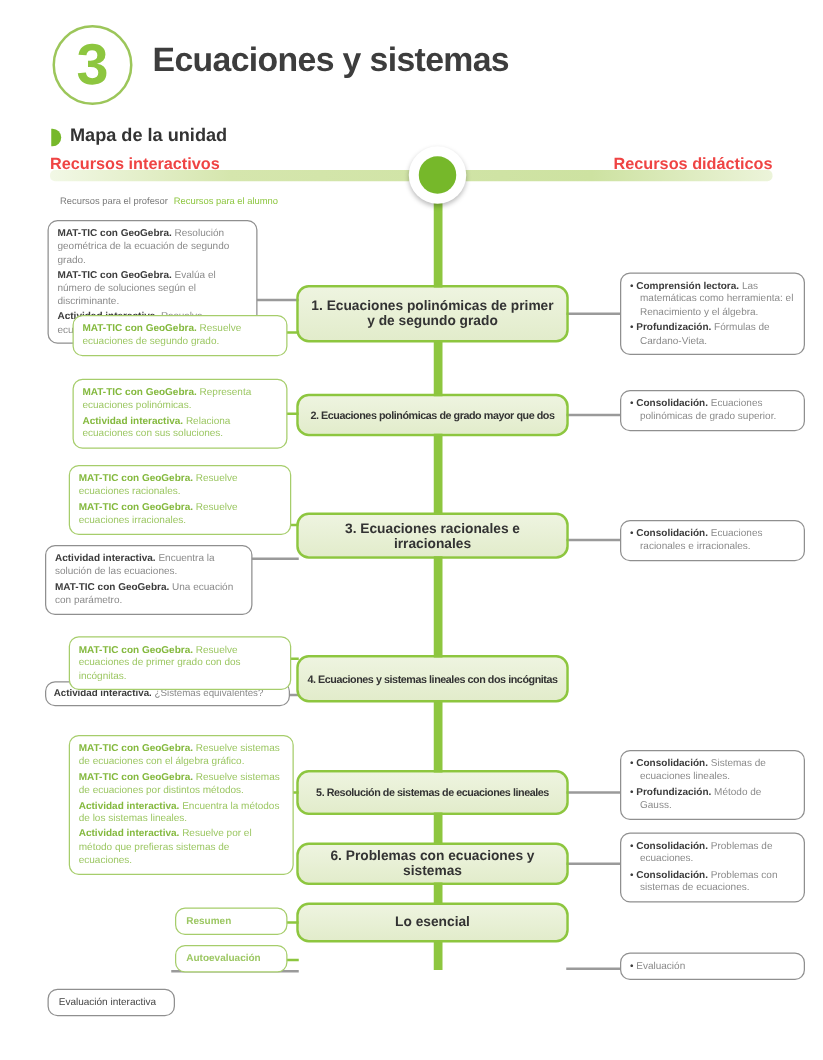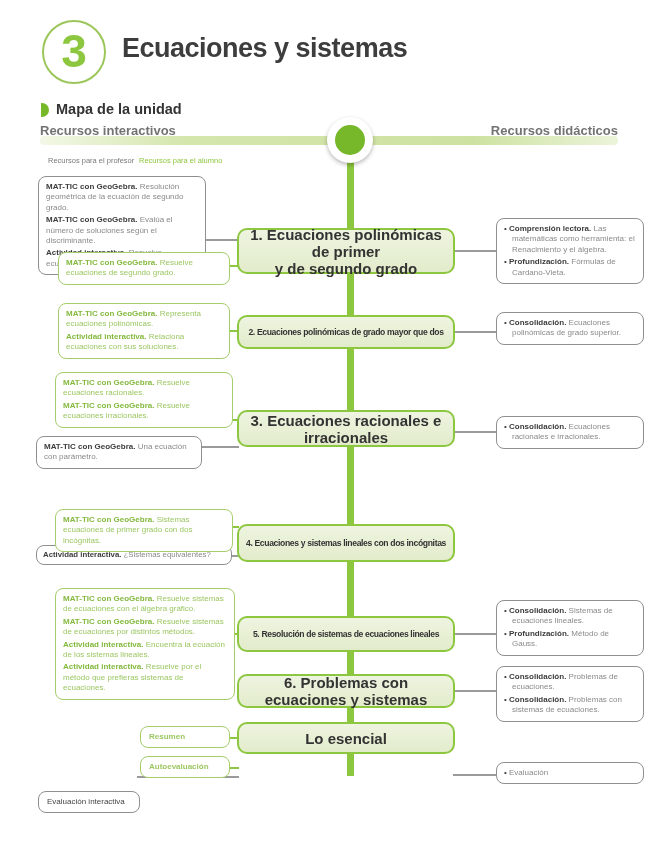--- a/index.html
+++ b/index.html
@@ -16,21 +16,21 @@
   .unit-number { font-size:46px; font-weight:bold; color:#8dc63f; line-height:1; margin-top:-3px; }
   .page-title {
     position:absolute; left:122px; top:33px; font-size:27px; font-weight:bold;
     color:#3d3d3d; letter-spacing:-0.5px;
   }
   .map-marker { position:absolute; left:41px; top:103px; width:8px; height:14px;
     background:#76b82a; border-radius:0 8px 8px 0; }
   .map-heading { position:absolute; left:56px; top:101px; font-size:14.5px; font-weight:bold; color:#333; }
 
   
-  .col-header { position:absolute; top:123px; font-size:13px; font-weight:bold; color:#737373; z-index:4; }
+  .col-header { position:absolute; top:123px; font-size:13px; font-weight:bold; color:#ef4444; z-index:4; }
   .col-left { left:40px; }
   .col-right { right:40px;margin-left:47px; }
   .band { position:absolute; left:40px; top:136px; width:578px; height:9px; z-index:1;
     background:linear-gradient(to right,#f2f8e6,#d5e6ad 25%,#cde2a1 75%,#ecf4da); border-radius:4px; }
   .hub-outer { position:absolute; left:327px; top:117px; width:46px; height:46px; background:#fff;
     border-radius:50%; box-shadow:0 2px 4px rgba(0,0,0,0.28); z-index:5; }
   .hub-inner { position:absolute; left:8px; top:8px; width:30px; height:30px; background:#76b82a; border-radius:50%; }
   .sub-label { position:absolute; top:156px; font-size:7.5px; z-index:2; }
   .sub-teacher { left:48px; color:#7a7a7a; }
   .sub-student { left:139px; color:#8dc63f; }
@@ -39,21 +39,21 @@
   .spine { position:absolute; left:347px; top:156px; width:7px; height:620px; background:#8dc63f; z-index:2; }
   .hline { position:absolute; height:2px; z-index:2; }
   .hline.gray { background:#9a9a9a; }
   .hline.green { background:#8dc63f; }
 
   
   .cnode {
     position:absolute; left:237px; width:218px; box-sizing:border-box; z-index:3;
     background:linear-gradient(#eef4e0,#e2eccb); border:2px solid #8dc63f; border-radius:10px;
     display:flex; align-items:center; justify-content:center; text-align:center;
-    font-size:15px; font-weight:bold; color:#333; padding:2px 6px; white-space:pre-line;
+    font-size:11px; font-weight:bold; color:#333; padding:2px 6px; white-space:pre-line;
   }
   .cnode.tight { font-size:8.6px; letter-spacing:-0.35px; }
   .c1{top:228px;height:46px} .c2{top:315px;height:34px} .c3{top:410px;height:37px}
   .c4{top:524px;height:38px} .c5{top:616px;height:36px} .c6{top:674px;height:34px}
   .c7{top:722px;height:32px} .c8{top:758px;height:34px}
 
   
   .ibox {
     position:absolute; box-sizing:border-box; background:#fff; border-radius:8px;
     padding:5px 7px; font-size:8px; line-height:1.3; z-index:3;
@@ -120,20 +120,21 @@
   <div class="cnode c5 tight">5. Resolución de sistemas de ecuaciones lineales</div>
   <div class="cnode c6">6. Problemas con ecuaciones y sistemas</div>
   <div class="cnode c7">Lo esencial</div>
 
   <div class="ibox gray" style="left:38px;top:176px;width:168px">
     <p><span class="lead">MAT-TIC con GeoGebra.</span> <span>Resolución geométrica de la ecuación de segundo grado.</span></p>
     <p><span class="lead">MAT-TIC con GeoGebra.</span> <span>Evalúa el número de soluciones según el discriminante.</span></p>
     <p><span class="lead">Actividad interactiva.</span> <span>Resuelve ecuaciones.</span></p>
   </div>
   <div class="ibox gray" style="left:36px;top:436px;width:166px">
+    <p><span class="lead">Actividad interactiva.</span> <span>Encuentra la solución de las ecuaciones.</span></p>
     <p><span class="lead">MAT-TIC con GeoGebra.</span> <span>Una ecuación con parámetro.</span></p>
   </div>
   <div class="ibox gray oneline" style="left:36px;top:545px;width:196px">
     <p><span class="lead">Actividad interactiva.</span> <span>¿Sistemas equivalentes?</span></p>
   </div>
   <div class="ibox gray tag tag-dark" style="left:38px;top:765px;width:102px">
     <span>Evaluación interactiva</span>
   </div>
 
   <div class="ibox green" style="left:58px;top:252px;width:172px">
@@ -141,26 +142,26 @@
   </div>
   <div class="ibox green" style="left:58px;top:303px;width:172px">
     <p><span class="lead">MAT-TIC con GeoGebra.</span> <span>Representa ecuaciones polinómicas.</span></p>
     <p><span class="lead">Actividad interactiva.</span> <span>Relaciona ecuaciones con sus soluciones.</span></p>
   </div>
   <div class="ibox green" style="left:55px;top:372px;width:178px">
     <p><span class="lead">MAT-TIC con GeoGebra.</span> <span>Resuelve ecuaciones racionales.</span></p>
     <p><span class="lead">MAT-TIC con GeoGebra.</span> <span>Resuelve ecuaciones irracionales.</span></p>
   </div>
   <div class="ibox green" style="left:55px;top:509px;width:178px">
-    <p><span class="lead">MAT-TIC con GeoGebra.</span> <span>Sistemas ecuaciones de primer grado con dos incógnitas.</span></p>
+    <p><span class="lead">MAT-TIC con GeoGebra.</span> <span>Resuelve ecuaciones de primer grado con dos incógnitas.</span></p>
   </div>
   <div class="ibox green" style="left:55px;top:588px;width:180px">
     <p><span class="lead">MAT-TIC con GeoGebra.</span> <span>Resuelve sistemas de ecuaciones con el álgebra gráfico.</span></p>
     <p><span class="lead">MAT-TIC con GeoGebra.</span> <span>Resuelve sistemas de ecuaciones por distintos métodos.</span></p>
-    <p><span class="lead">Actividad interactiva.</span> <span>Encuentra la ecuación de los sistemas lineales.</span></p>
+    <p><span class="lead">Actividad interactiva.</span> <span>Encuentra la métodos de los sistemas lineales.</span></p>
     <p><span class="lead">Actividad interactiva.</span> <span>Resuelve por el método que prefieras sistemas de ecuaciones.</span></p>
   </div>
   <div class="ibox green tag" style="left:140px;top:726px;width:90px">
     <span>Resumen</span>
   </div>
   <div class="ibox green tag" style="left:140px;top:756px;width:90px">
     <span>Autoevaluación</span>
   </div>
 
   <div class="ibox gray rbox" style="left:496px;top:218px;width:148px">

